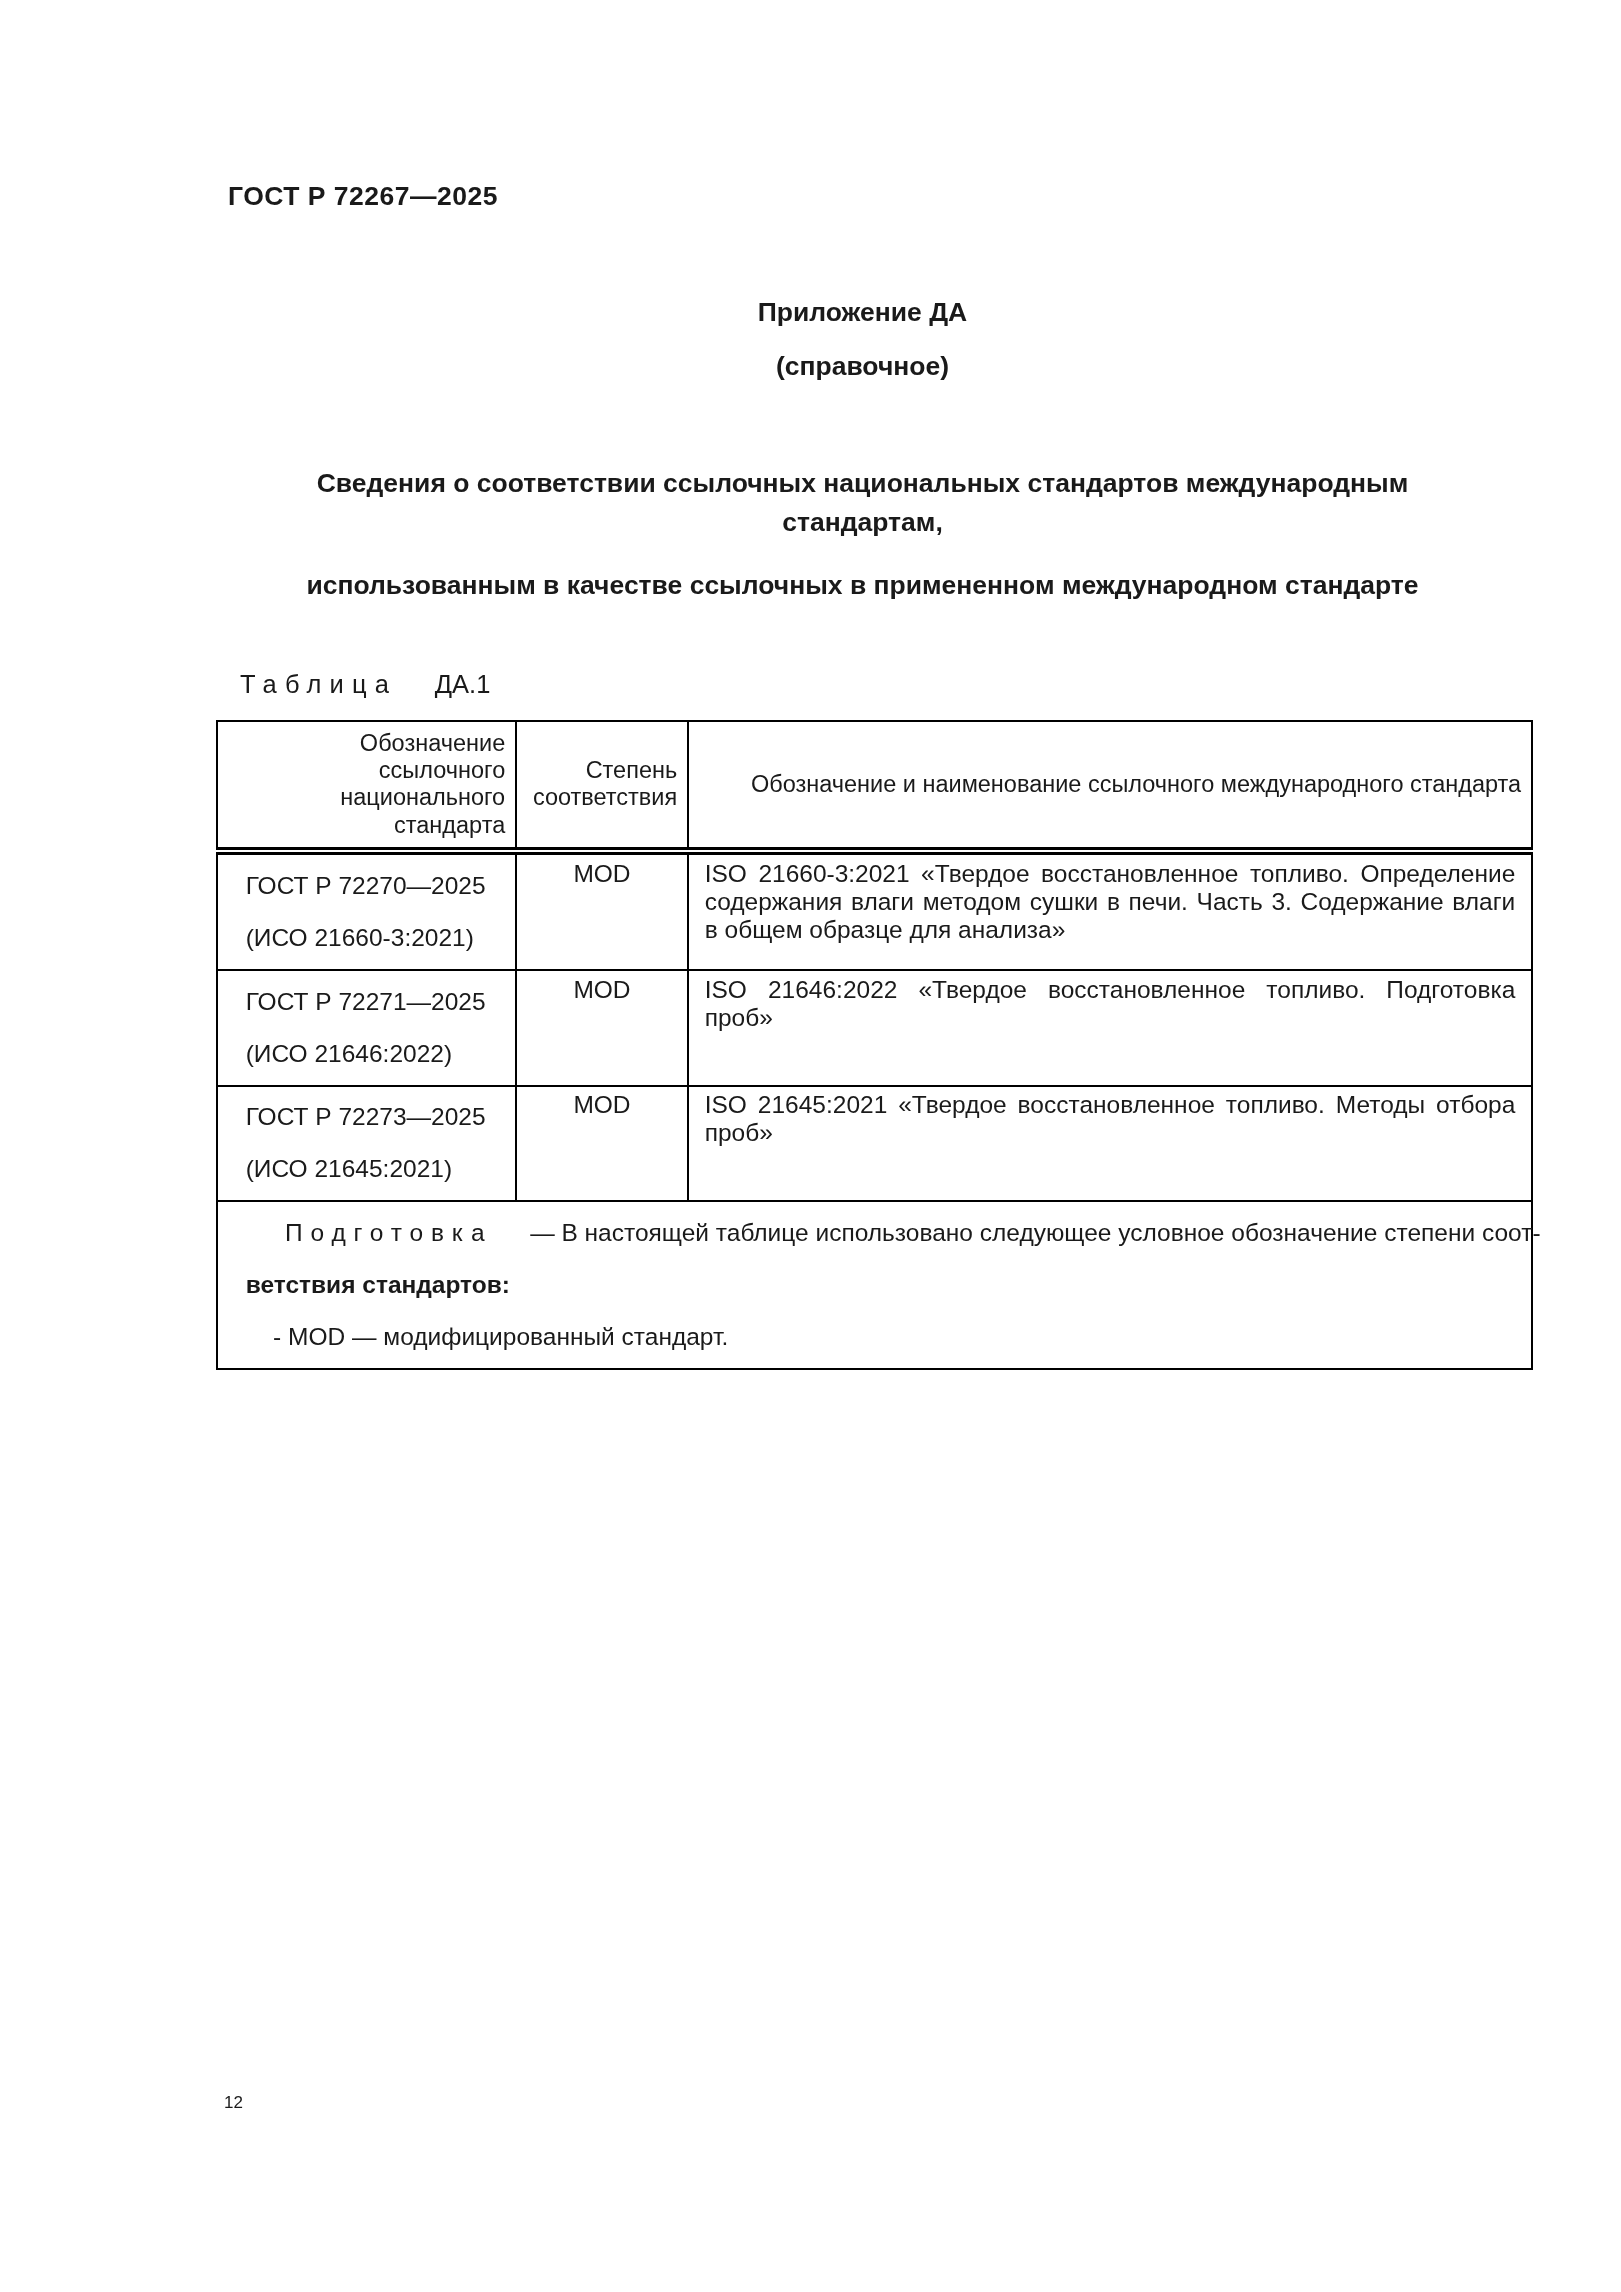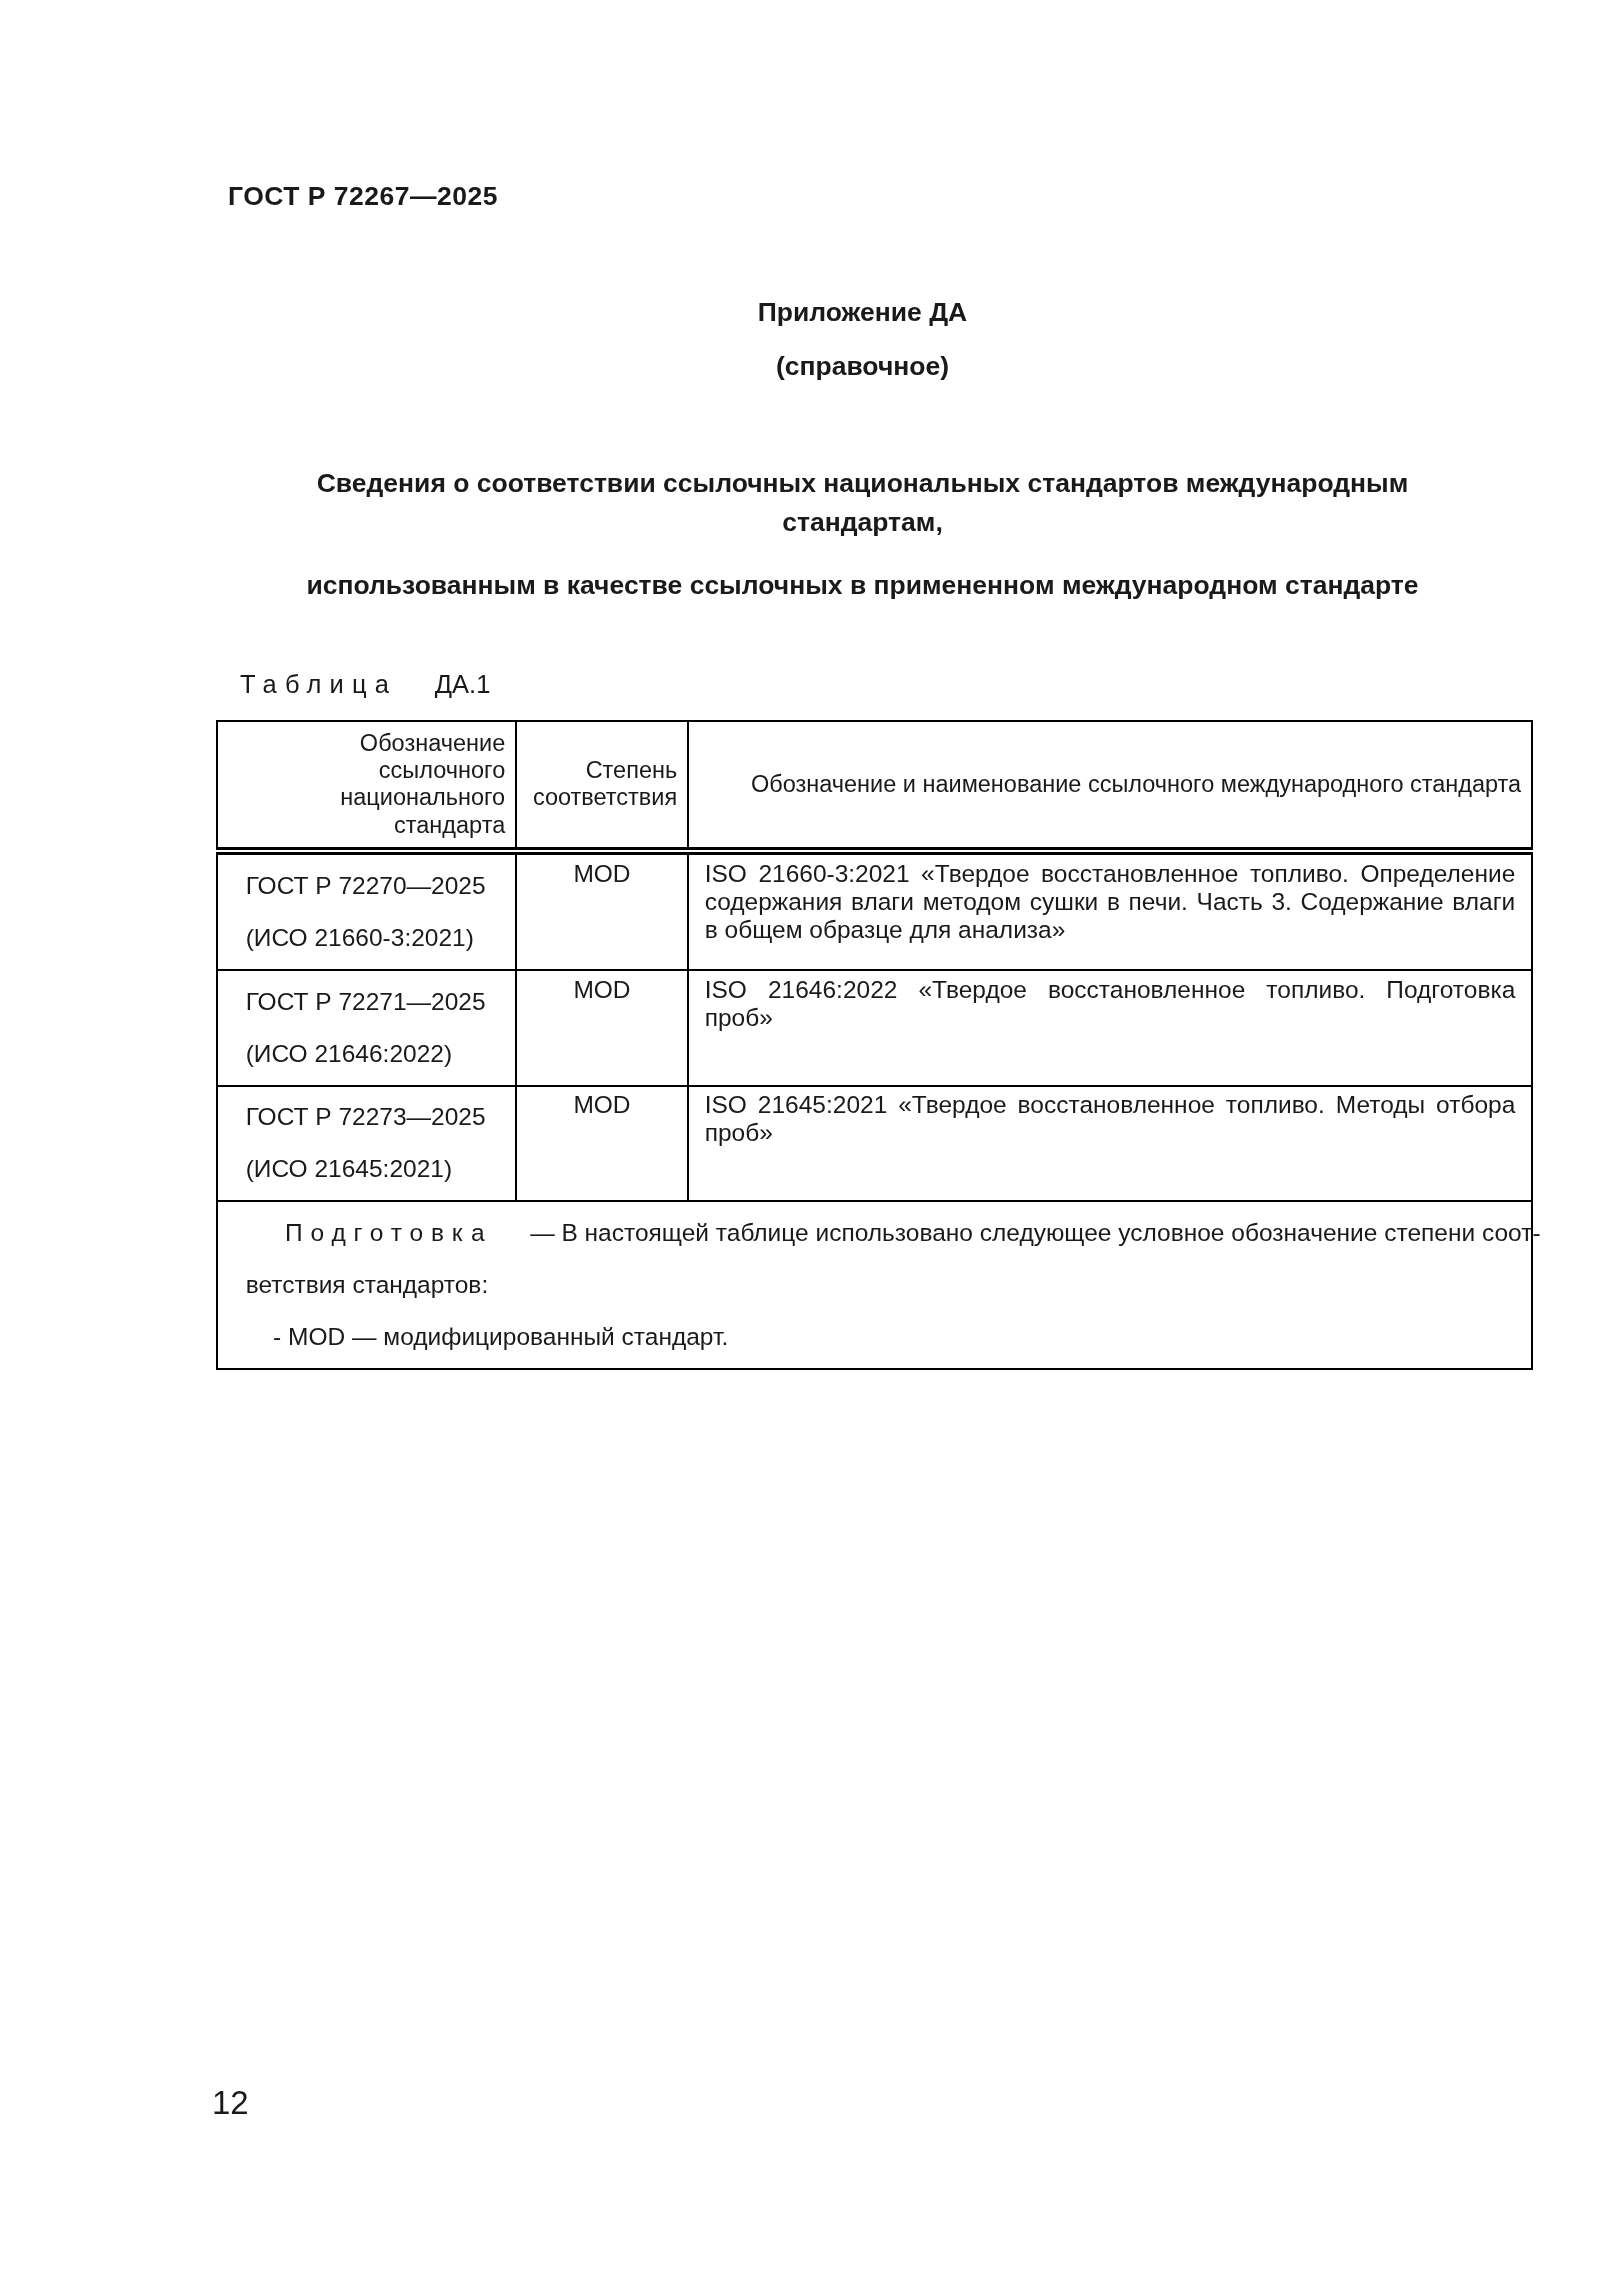--- a/index.html
+++ b/index.html
@@ -91,27 +91,27 @@
   tr.row-3 { height: 88px; }
   td.note-cell {
     padding: 5.9px 15.7px 13.7px 15.7px;
   }
   .note-line-1 {
     text-align: justify;
     text-align-last: justify;
     text-indent: 27.4px;
     white-space: nowrap;
   }
-  .note-line-2 { text-align: left; }
+  .note-line-2 { text-align: left; font-weight: bold; }
   .note-line-3 { text-indent: 27.4px; }
   .page-number {
     position: absolute;
-    left: 188px;
+    left: 200px;
     top: 2064px;
-    font-size: 33px;
+    font-size: 17px;
     line-height: 29px;
   }
 </style>
 </head>
 <body>
 
 <div class="page">
   <div class="content">
 
     <div class="doc-number">ГОСТ Р 72267—2025</div>

